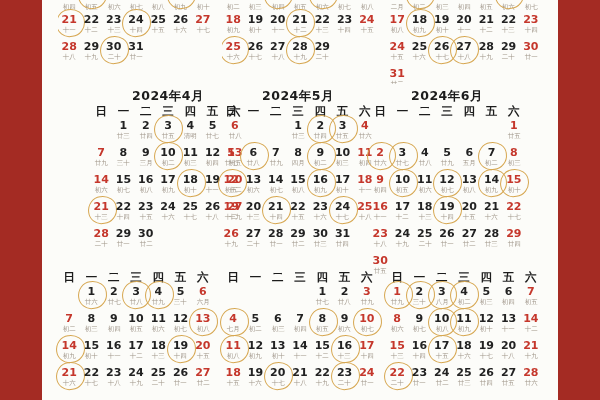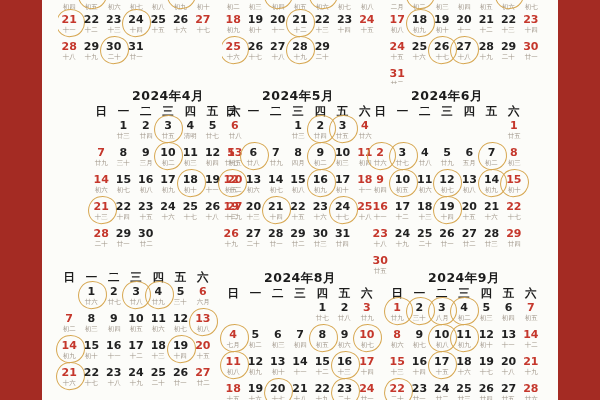--- a/index.html
+++ b/index.html
@@ -910,21 +910,20 @@
           <span class="num">26</span>
           <span class="lunar">廿一</span>
         </div>
         <div class="day">
           <span class="num red">27</span>
           <span class="lunar">廿二</span>
         </div>
       </div>
     </div>
     <div class="month" style="left: 222px; top: 270px;">
-      <div class="m-title">2024年8月</div>
       <div class="m-head">
         <span>日</span>
         <span>一</span>
         <span>二</span>
         <span>三</span>
         <span>四</span>
         <span>五</span>
         <span>六</span>
       </div>
       <div class="week">
@@ -1037,21 +1036,20 @@
           <span class="num">23</span>
           <span class="lunar">二十</span>
         </div>
         <div class="day">
           <span class="num red">24</span>
           <span class="lunar">廿一</span>
         </div>
       </div>
     </div>
     <div class="month" style="left: 386px; top: 270px;">
-      <div class="m-title">2024年9月</div>
       <div class="m-head">
         <span>日</span>
         <span>一</span>
         <span>二</span>
         <span>三</span>
         <span>四</span>
         <span>五</span>
         <span>六</span>
       </div>
       <div class="week">

